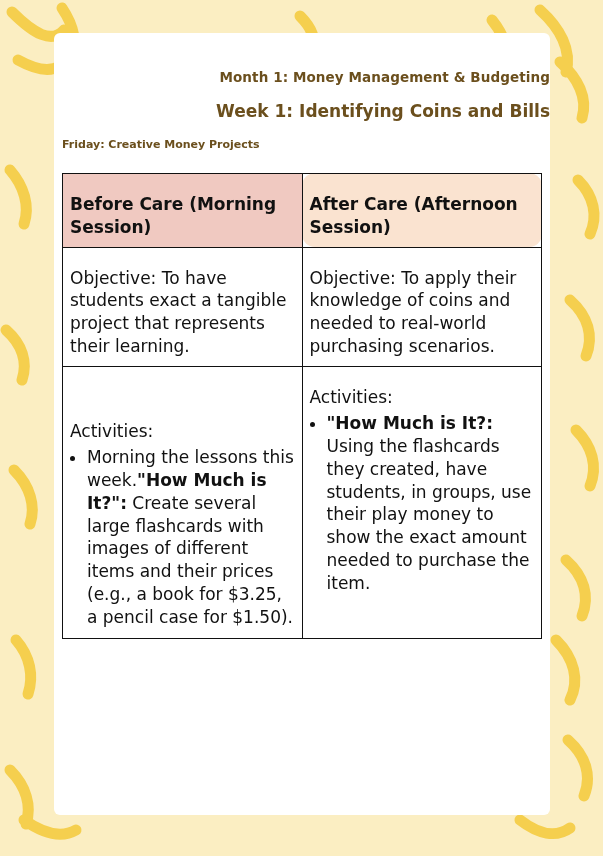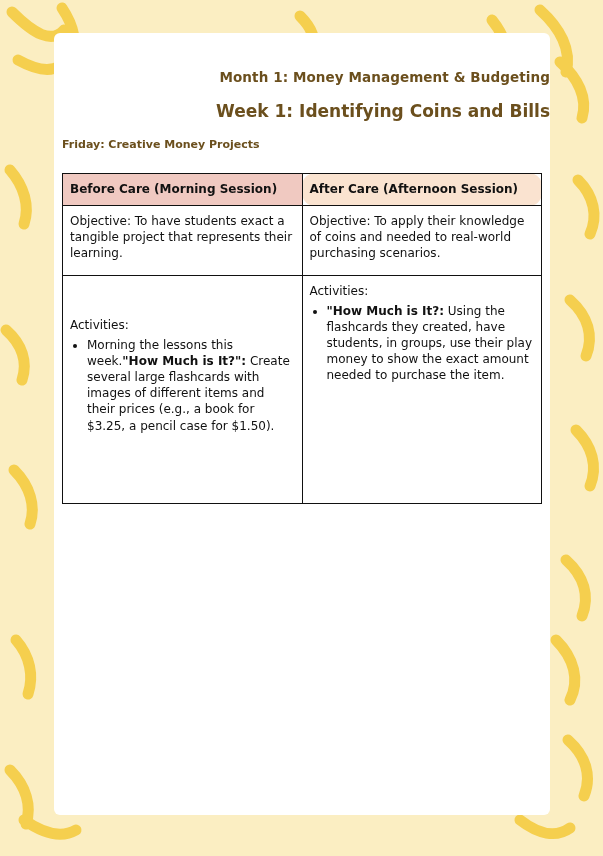--- a/index.html
+++ b/index.html
@@ -69,22 +69,22 @@
   }
 
   table.plan {
     border-collapse: collapse;
     width: 480px;
     table-layout: fixed;
   }
   table.plan td, table.plan th {
     border: 1px solid #111111;
     vertical-align: top;
-    padding: 7px 7px 8px 7px;
-    font-size: 12px;
+    padding: 19px 7px 8px 7px;
+    font-size: 17px;
     line-height: 1.34;
     color: #111111;
   }
   th.col-before {
     background: #f0c9c1;
     text-align: left;
     font-weight: bold;
     font-size: 11.5px;
     padding: 8px 7px;
   }

